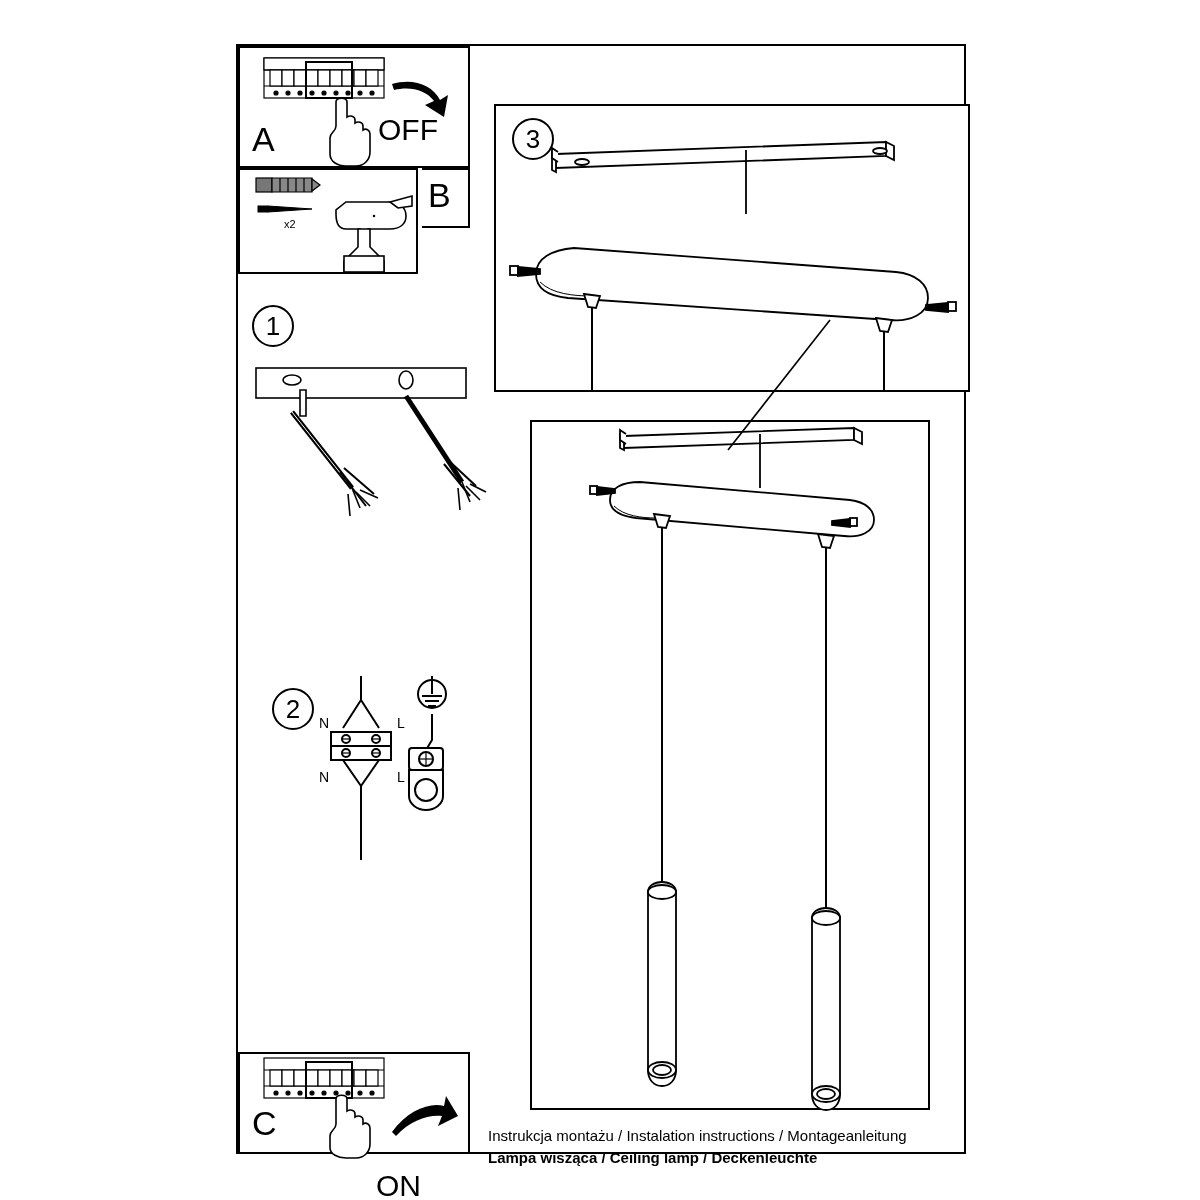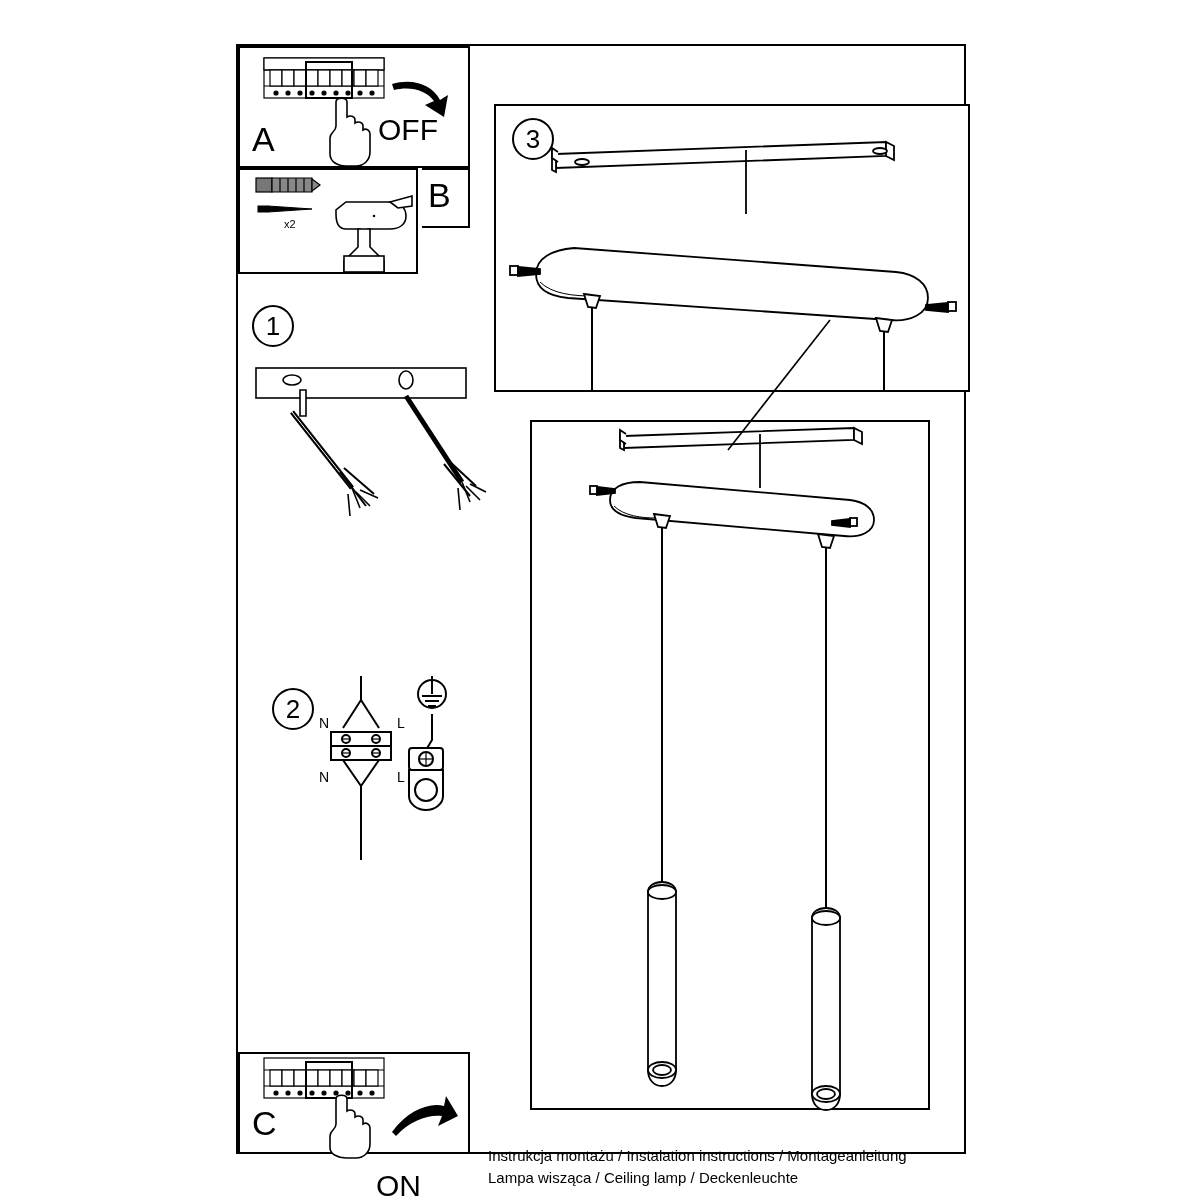--- a/index.html
+++ b/index.html
@@ -1,21 +1,21 @@
 <!DOCTYPE html>
 <html><head>
 <meta charset="utf-8">
 <style>
   html,body{margin:0;padding:0;background:#ffffff;}
   body{font-family:"Liberation Sans", sans-serif;}
   #page{position:relative;width:1200px;height:1200px;background:#fff;overflow:hidden;}
   .box{position:absolute;border:2px solid #000;background:#fff;box-sizing:border-box;}
   svg{display:block;overflow:visible;}
   .outer{position:absolute;left:236px;top:44px;width:730px;height:1110px;border:2px solid #000;box-sizing:border-box;}
-  .cap{position:absolute;font-size:15px;color:#000;white-space:nowrap;margin-top:20px;}
+  .cap{position:absolute;font-size:15px;color:#000;white-space:nowrap;}
   .circnum{position:absolute;border:2px solid #000;border-radius:50%;width:42px;height:42px;display:flex;align-items:center;justify-content:center;font-size:26px;box-sizing:border-box;background:#fff;}
   .bigletter{position:absolute;font-size:34px;font-weight:400;}
   .offon{position:absolute;font-size:30px;font-weight:400;}
 </style>
 </head>
 <body>
 
 <div id="page">
 
   <div class="outer"></div>
@@ -284,15 +284,15 @@
       <ellipse cx="294" cy="672" rx="14" ry="8"></ellipse>
       <ellipse cx="294" cy="672" rx="9" ry="5"></ellipse>
     </g>
   </svg>
 
   <svg style="position:absolute;left:720px;top:310px;" width="120" height="150" viewBox="0 0 120 150">
     <line x1="110" y1="10" x2="8" y2="140" stroke="#000" stroke-width="1.6"></line>
   </svg>
 
   <div class="cap" style="left:488px;top:1127px;">Instrukcja montażu / Instalation instructions / Montageanleitung</div>
-  <div class="cap" style="left:488px;top:1149px;">Lampa wisząca / Ceiling lamp / Deckenleuchte</div>
+  <div class="cap" style="left:488px;top:1149px;font-weight:bold;">Lampa wisząca / Ceiling lamp / Deckenleuchte</div>
 
 </div>
 
 </body></html>

